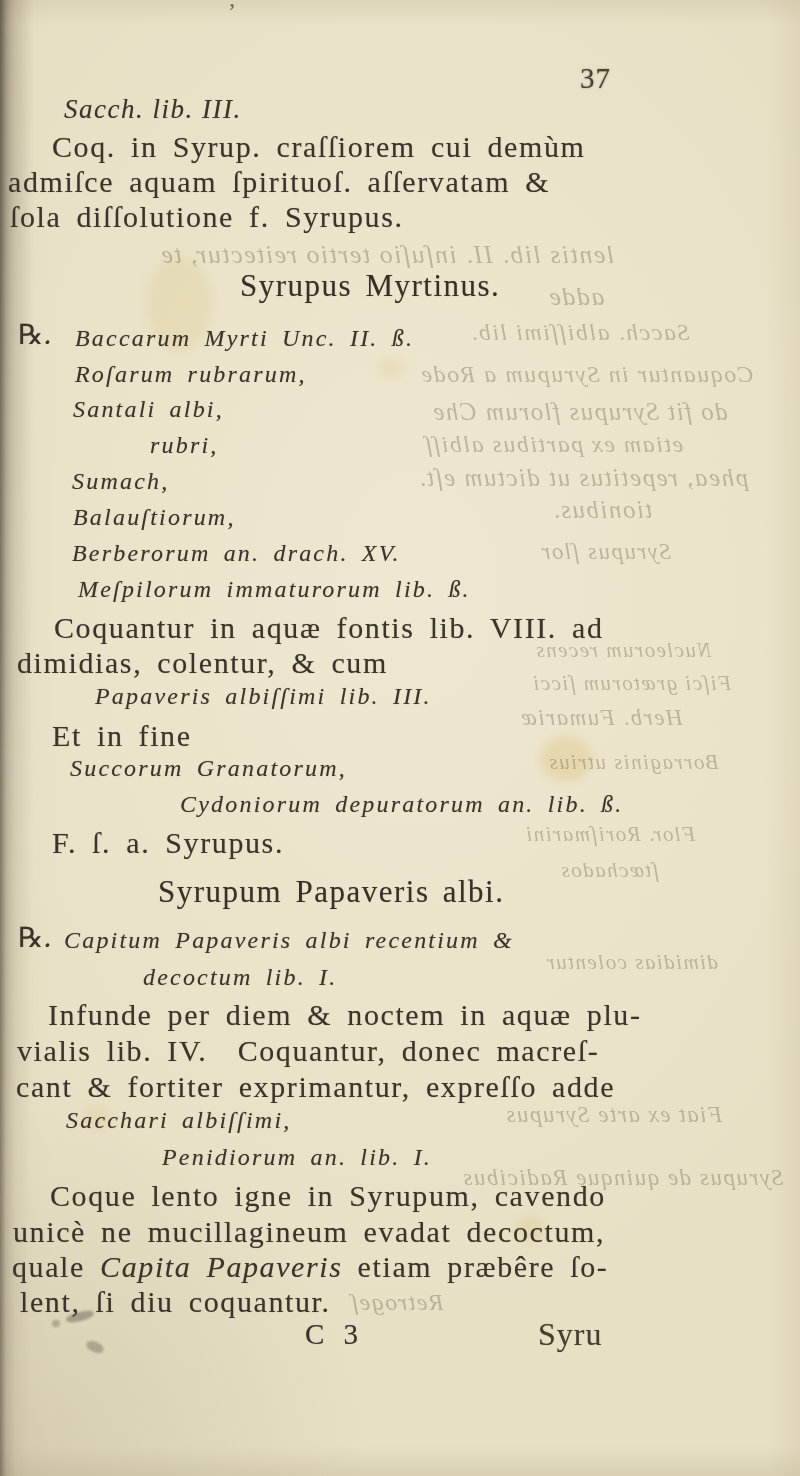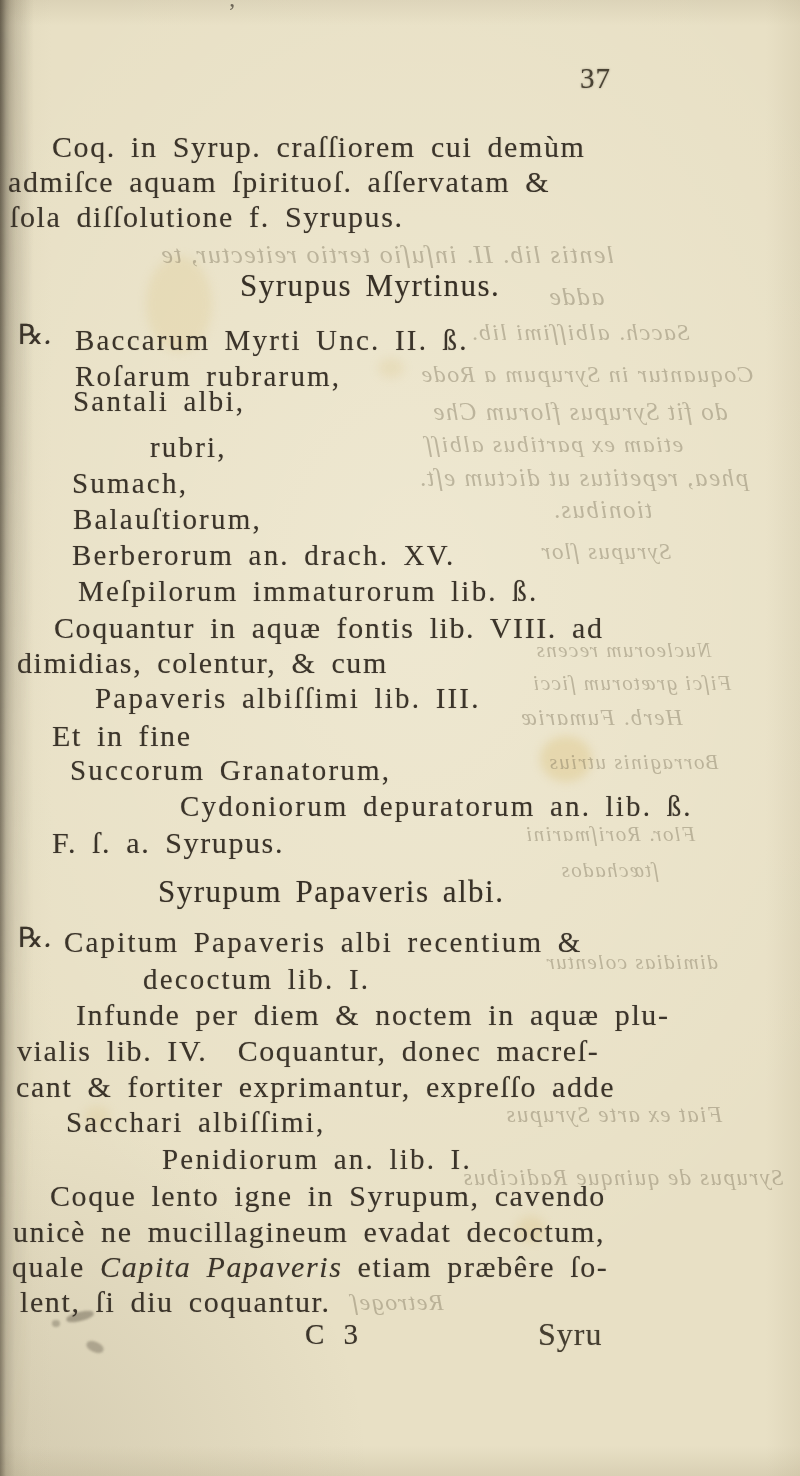--- a/index.html
+++ b/index.html
@@ -16,21 +16,21 @@
     font-family:"Liberation Serif","DejaVu Serif",serif;
   }
   .gutter{
     position:absolute; left:0; top:0; width:34px; height:1476px; pointer-events:none;
     background:linear-gradient(90deg, rgba(60,53,40,0.45), rgba(90,80,62,0.22) 10px, rgba(0,0,0,0) 34px);
     -webkit-mask-image:linear-gradient(180deg,#000 0%,rgba(0,0,0,0.55) 45%,rgba(0,0,0,0.18) 78%,rgba(0,0,0,0) 100%);
             mask-image:linear-gradient(180deg,#000 0%,rgba(0,0,0,0.55) 45%,rgba(0,0,0,0.18) 78%,rgba(0,0,0,0) 100%);
   }
   .line{position:absolute; white-space:pre; color:#3b342a; text-shadow:0 0 1px rgba(59,52,42,0.35); line-height:1;}
   .s-r{font-size:30px; letter-spacing:1.6px; word-spacing:6px;}
-  .s-i{font-size:29px; letter-spacing:2.2px; word-spacing:5px;text-align:right;}
+  .s-i{font-style:italic; font-size:24px; letter-spacing:2.2px; word-spacing:5px;text-align:right;}
   .s-h{font-size:31px; letter-spacing:1.5px; word-spacing:4px; color:#373026;}
   .s-rx{font-size:28px; font-style:italic; font-family:"DejaVu Serif","DejaVu Sans",sans-serif;}
   .seg-i{font-style:italic;}
   .bleed{position:absolute; white-space:pre; transform:scaleX(-1); filter:blur(0.7px);
          color:rgba(122,111,88,0.42); font-style:italic; line-height:1; letter-spacing:1.5px;}
   .stain{position:absolute; border-radius:50%; filter:blur(5px); pointer-events:none;}
   .smudge{position:absolute; filter:blur(1px); background:rgba(70,62,50,0.38); border-radius:45%; pointer-events:none;}
   #title{position:absolute; left:146px; top:56px; font-size:26px; letter-spacing:7px;
          color:#453e30; text-shadow:0 0 1px rgba(59,52,42,0.5); white-space:nowrap;}
   #title::first-letter{font-size:35px;}
@@ -78,47 +78,48 @@
       <div class="bleed" style="left: 548px; top: 752px; font-size: 21px;">Borraginis utrius</div>
       <div class="bleed" style="left: 525px; top: 824px; font-size: 21px;">Flor. Roriſmarini</div>
       <div class="bleed" style="left: 560px; top: 860px; font-size: 21px;">ſtœchados</div>
       <div class="bleed" style="left: 545px; top: 952px; font-size: 21px;">dimidias colentur</div>
       <div class="bleed" style="left: 505px; top: 1103px; font-size: 23px;">Fiat ex arte Syrupus</div>
       <div class="bleed" style="left: 462px; top: 1166px; font-size: 23px;">Syrupus de quinque Radicibus</div>
       <div class="bleed" style="left: 350px; top: 1290px; font-size: 24px;">Retrogeſ</div>
     </div>
 
   <div id="pagenum">37</div>
+  <div id="sectionref">Sacch. lib. III.</div>
 
   <div id="textlayer">
       <div class="line s-r" style="left: 52px; top: 132px;">Coq. in Syrup. craſſiorem cui demùm</div>
       <div class="line s-r" style="left: 8px; top: 167px;">admiſce aquam ſpirituoſ. aſſervatam &amp;</div>
       <div class="line s-r" style="left: 10px; top: 202px;">ſola diſſolutione f. Syrupus.</div>
       <div class="line s-h" style="left: 240px; top: 270px;">Syrupus Myrtinus.</div>
       <div class="line s-rx" style="left: 18px; top: 321px;">℞.</div>
       <div class="line s-i" style="left: 75px; top: 326px;">Baccarum Myrti Unc. II. ß.</div>
       <div class="line s-i" style="left: 75px; top: 362px;">Roſarum rubrarum,</div>
-      <div class="line s-i" style="left: 73px; top: 387px;">Santali albi,</div>
+      <div class="line s-i" style="left: 73px; top: 397px;">Santali albi,</div>
       <div class="line s-i" style="left: 150px; top: 433px;">rubri,</div>
       <div class="line s-i" style="left: 72px; top: 469px;">Sumach,</div>
       <div class="line s-i" style="left: 73px; top: 505px;">Balauſtiorum,</div>
       <div class="line s-i" style="left: 72px; top: 541px;">Berberorum an. drach. XV.</div>
       <div class="line s-i" style="left: 78px; top: 577px;">Meſpilorum immaturorum lib. ß.</div>
       <div class="line s-r" style="left: 54px; top: 613px;">Coquantur in aquæ fontis lib. VIII. ad</div>
       <div class="line s-r" style="left: 17px; top: 648px;">dimidias, colentur, &amp; cum</div>
       <div class="line s-i" style="left: 95px; top: 684px;">Papaveris albiſſimi lib. III.</div>
       <div class="line s-r" style="left: 52px; top: 721px; text-align: right;">Et in fine</div>
       <div class="line s-i" style="left: 70px; top: 756px;">Succorum Granatorum,</div>
       <div class="line s-i" style="left: 180px; top: 792px;">Cydoniorum depuratorum an. lib. ß.</div>
       <div class="line s-r" style="left: 52px; top: 828px;">F. ſ. a. Syrupus.</div>
       <div class="line s-h" style="left: 158px; top: 876px;">Syrupum Papaveris albi.</div>
       <div class="line s-rx" style="left: 18px; top: 924px;">℞.</div>
       <div class="line s-i" style="left: 64px; top: 928px;">Capitum Papaveris albi recentium &amp;</div>
       <div class="line s-i" style="left: 143px; top: 965px;">decoctum lib. I.</div>
-      <div class="line s-r" style="left: 48px; top: 1000px; margin-left: 28px;">Infunde per diem &amp; noctem in aquæ plu-</div>
+      <div class="line s-r" style="left: 48px; top: 1000px;">Infunde per diem &amp; noctem in aquæ plu-</div>
       <div class="line s-r" style="left: 17px; top: 1036px;">vialis lib. IV.  Coquantur, donec macreſ-</div>
       <div class="line s-r" style="left: 16px; top: 1072px;">cant &amp; fortiter exprimantur, expreſſo adde</div>
       <div class="line s-i" style="left: 66px; top: 1108px;">Sacchari albiſſimi,</div>
       <div class="line s-i" style="left: 162px; top: 1145px;">Penidiorum an. lib. I.</div>
       <div class="line s-r" style="left: 50px; top: 1181px;">Coque lento igne in Syrupum, cavendo</div>
       <div class="line s-r" style="left: 13px; top: 1217px;">unicè ne mucillagineum evadat decoctum,</div>
       <div class="line s-r" style="left: 12px; top: 1252px;"><span>quale </span><span class="seg-i">Capita Papaveris</span><span> etiam præbêre ſo-</span></div>
       <div class="line s-r" style="left: 20px; top: 1287px; text-align: center;">lent, ſi diu coquantur.</div>
     </div>
 

